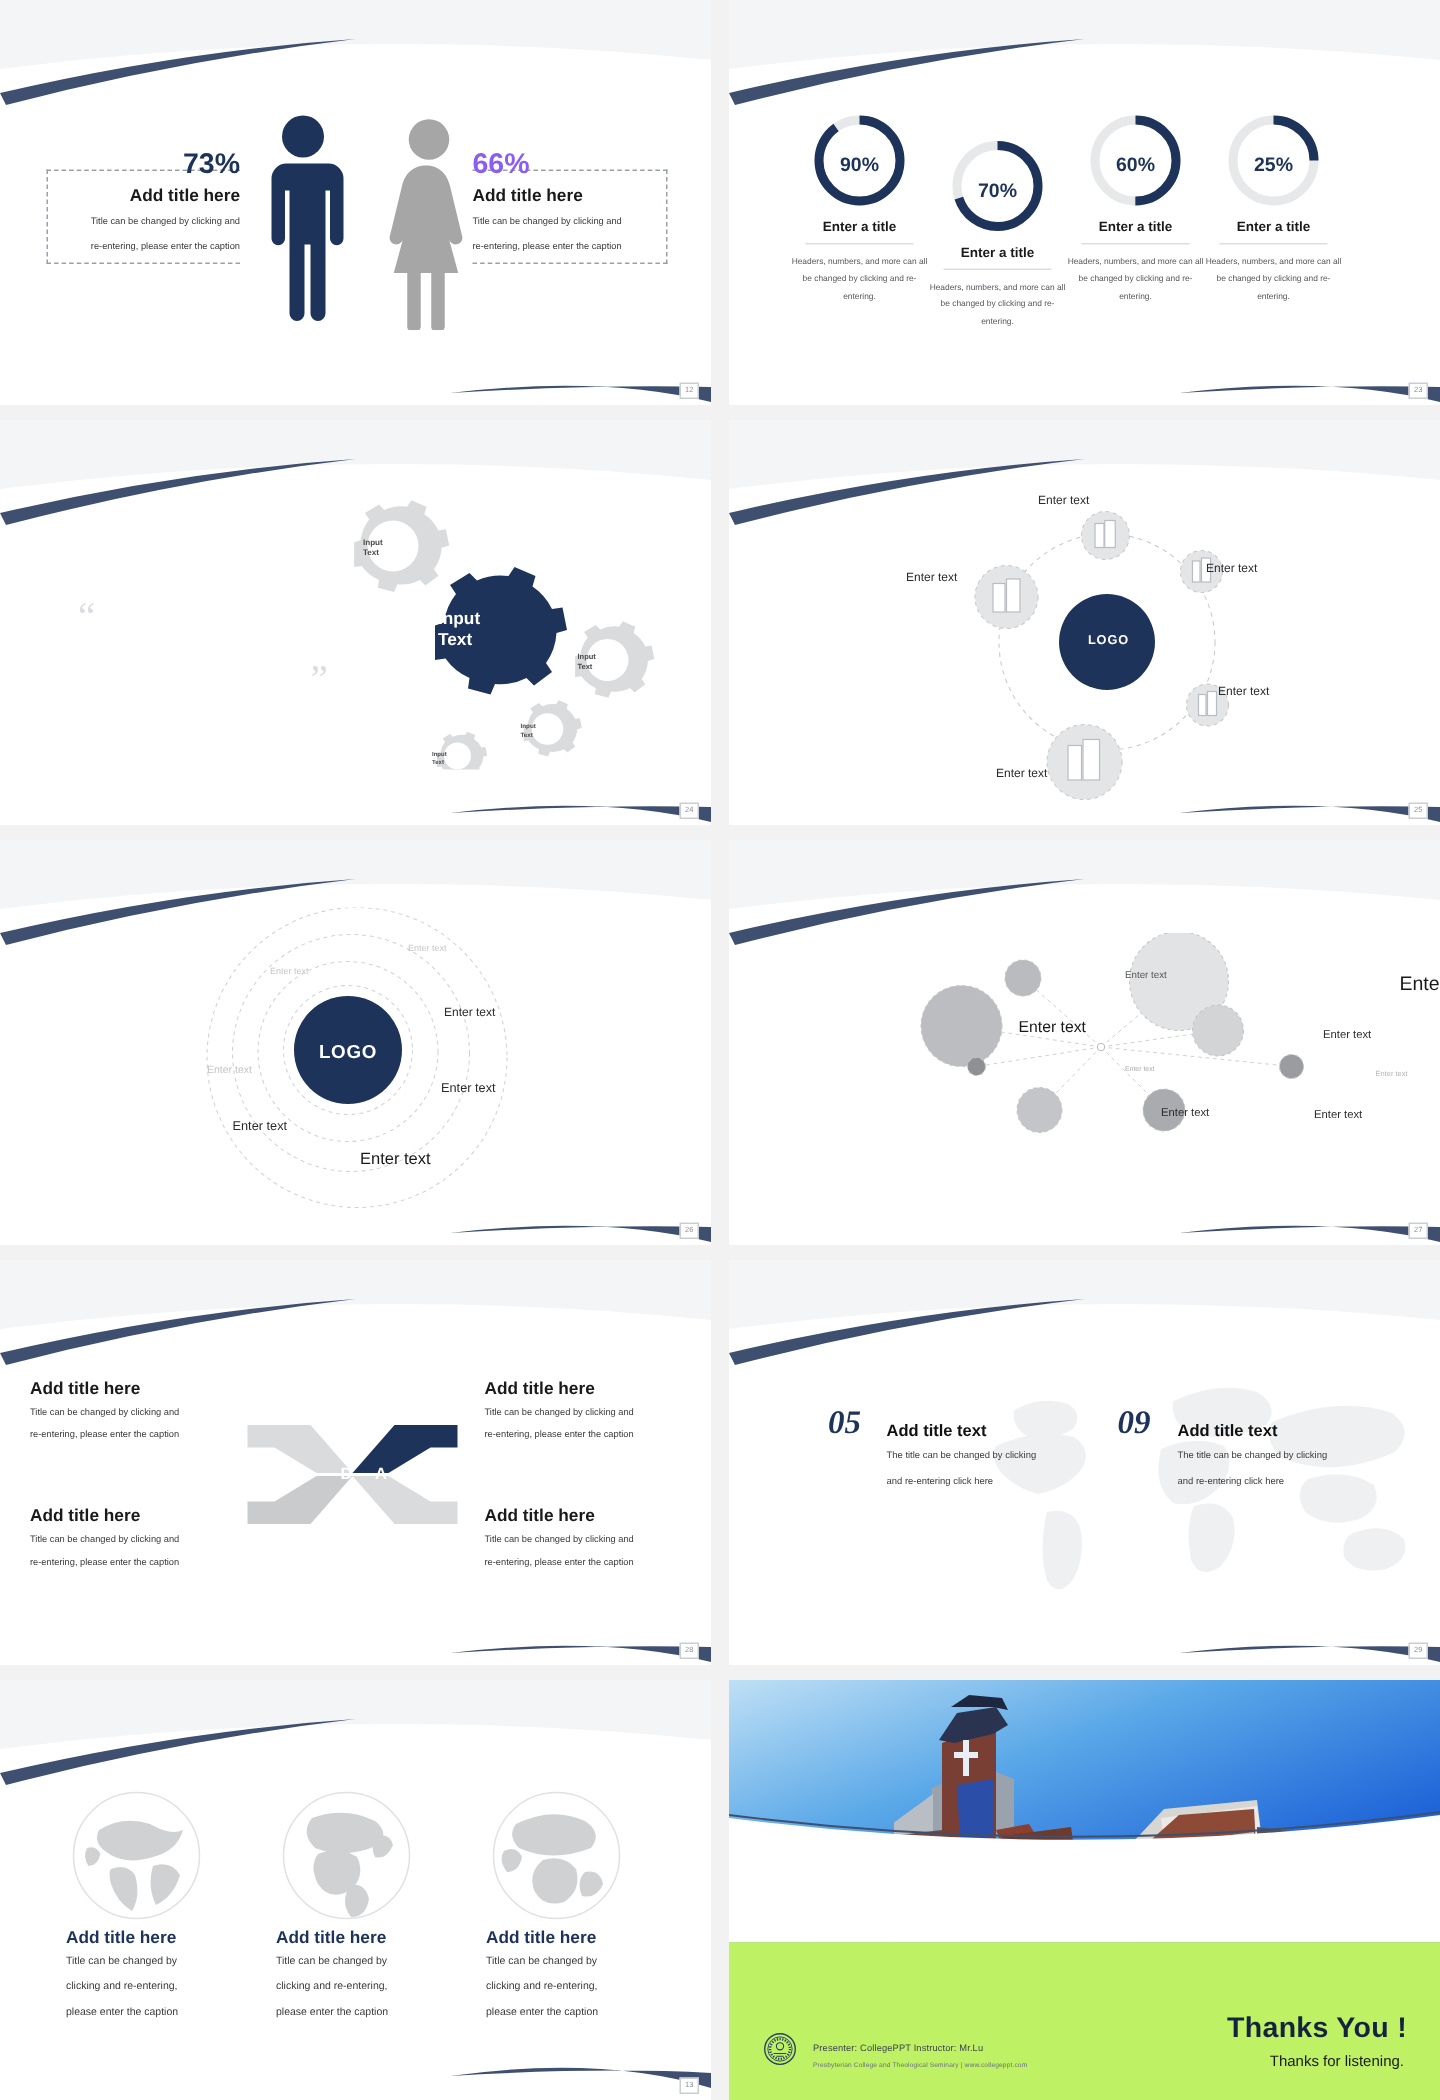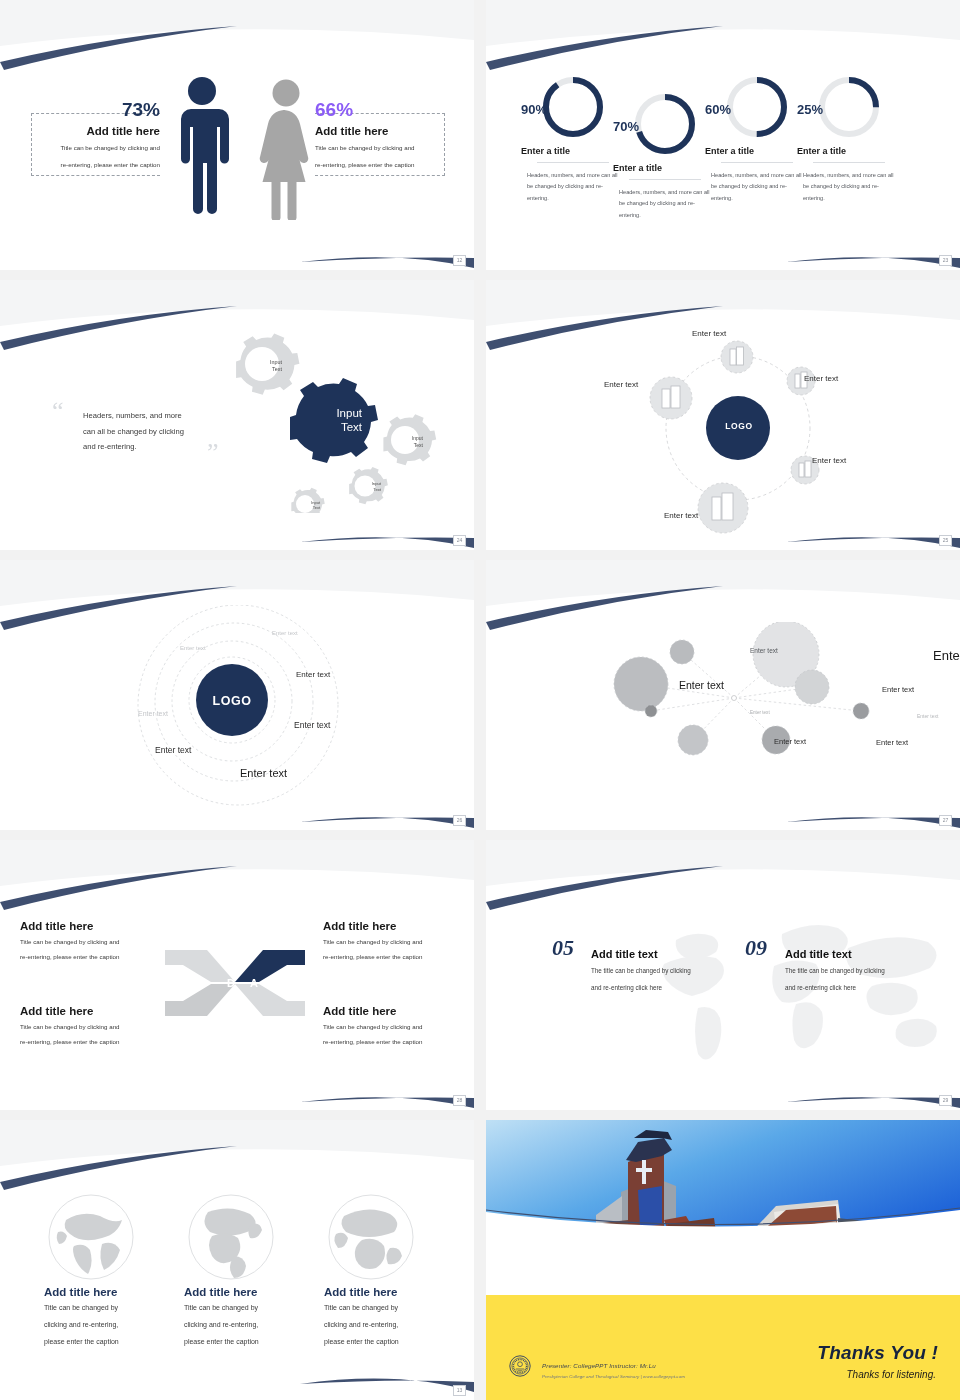--- a/index.html
+++ b/index.html
@@ -62,34 +62,34 @@
     position:absolute; border-top:1px dashed #9aa0a8; border-bottom:1px dashed #9aa0a8;
   }
   .dashbox.l { border-left:1px dashed #9aa0a8; }
   .dashbox.r { border-right:1px dashed #9aa0a8; }
   .s1-col { position:absolute; width:150px; }
   .s1-col .pct { font-size:19px; font-weight:bold; line-height:1; }
   .s1-col .t   { font-size:11.5px; font-weight:bold; color:#1a1a1a; margin-top:6px;}
   .s1-col .c   { font-size:6.2px; line-height:1.9; color:#3a3a3a; margin-top:5px;}
 
   
-  .donut-col { position:absolute; width:104px; }
+  .donut-col { position:absolute; width:104px; text-align:center; }
   .donut-col svg { display:block; margin:0 auto; }
   .donut-col .pct { position:absolute; left:0; right:0; top:27px;
      font-size:13px; font-weight:bold; color:#1e3359; }
   .donut-col .dt { font-size:9px; font-weight:bold; color:#1a1a1a; margin-top:7px;}
   .donut-col .hr { height:1px; background:#dadde1; margin:6px 16px 0 16px;}
   .donut-col .dc { font-size:5.6px; line-height:2.05; color:#55585e; margin-top:7px;
      padding:0 6px; }
 
   
   .quote { position:absolute; font-size:26px; color:#d9dce0;
      font-family:"Liberation Serif", serif; line-height:1; }
-  .gear-label { position:absolute; text-align:right; color:#4a4a4a;
-     font-weight:normal; pointer-events:none; }
+  .gear-label { position:absolute; text-align:left; color:#4a4a4a;
+     font-weight:bold; pointer-events:none; }
 
   
   .node-label { position:absolute; font-size:8px; color:#2b2b2b; white-space:nowrap;}
 
   
   .x-t { position:absolute; width:150px; }
   .x-t .h { font-size:11.5px; font-weight:bold; color:#1a1a1a;}
   .x-t .c { font-size:6.2px; line-height:1.85; color:#3a3a3a; margin-top:4px;}
   .x-letter { position:absolute; color:#fff; font-size:11px; font-weight:bold;}
 
@@ -99,21 +99,21 @@
      color:#1e3359; font-family:"Liberation Serif", serif; }
   .num-blk .h { font-size:11px; font-weight:bold; color:#111;}
   .num-blk .c { font-size:6.3px; line-height:1.95; color:#3a3a3a; margin-top:5px;}
 
   
   .globe-col { position:absolute; width:140px; }
   .globe-col .gh { font-size:11.5px; font-weight:bold; color:#1e3359; margin-top:6px;}
   .globe-col .gc { font-size:7px; line-height:1.85; color:#3a3a3a; margin-top:4px;}
 
   
-  .thanks-slide { background:#fde047;font-style:italic; }
+  .thanks-slide { background:#bef264; }
   .photo { position:absolute; left:0; top:0; width:100%; height:175px; overflow:hidden;}
   .thx-big { position:absolute; right:22px; bottom:36px;
      font-size:19px; font-weight:bold; color:#16233f; letter-spacing:.2px;}
   .thx-sub { position:absolute; right:24px; bottom:20px;
      font-size:10px; color:#1a1a1a;}
   .foot-seal { position:absolute; left:22px; bottom:22px; width:24px; height:24px;}
   .foot-l1 { position:absolute; left:56px; bottom:31px; font-size:6.2px;
      color:#3e4450; letter-spacing:.1px; white-space:nowrap;}
   .foot-l2 { position:absolute; left:56px; bottom:21px; font-size:4.4px;
      color:#6a7180; letter-spacing:.1px; white-space:nowrap;}
@@ -250,25 +250,20 @@
       </svg>
     </div>
     <svg class="body-curve" viewBox="0 0 474 270" preserveAspectRatio="none">
       <path d="M0 46 Q237 16 474 40 L474 270 L0 270 Z" fill="#ffffff"></path>
       <path d="M0 62 Q120 34 237 26 Q120 40 4 70 Z" fill="#3f4f70"></path>
       <path d="M474 268 Q400 250 300 262 Q400 256 474 258 Z" fill="#3f4f70"></path>
     </svg>
     <div class="content">
       <div class="quote" style="left:52px; top:118px;">“</div>
       <div class="quote" style="left:207px; top:160px;">”</div>
-      <div style="position:absolute; left:83px; top:128px; width:130px; font-size:7.6px; line-height:2.05; color:#3a3a3a;">
-        <div>Headers, numbers, and more</div>
-        <div>can all be changed by clicking</div>
-        <div>and re-entering.</div>
-      </div>
 
       <svg style="position:absolute; left:210px; top:48px;" width="260" height="185" viewBox="0 0 260 185">
         <defs>
           <g id="gearteeth">
             <path d="M0,-100 L0,-100"></path>
           </g>
         </defs>
 
         <g transform="translate(52,40)">
           <path d="M-36,-9 L-30,-11 A38 38 0 0 1 -22,-30 L-26,-36 L-13,-44 L-8,-39 A38 38 0 0 1 13,-42 L17,-48 L31,-42 L29,-35 A38 38 0 0 1 42,-20 L49,-21 L52,-6 L45,-4 A38 38 0 0 1 38,16 L42,22 L30,31 L25,26 A38 38 0 0 1 4,30 L1,37 L-14,33 L-13,26 A38 38 0 0 1 -29,13 L-36,14 Z" fill="#d9dbdd" transform="scale(0.72)"></path>

